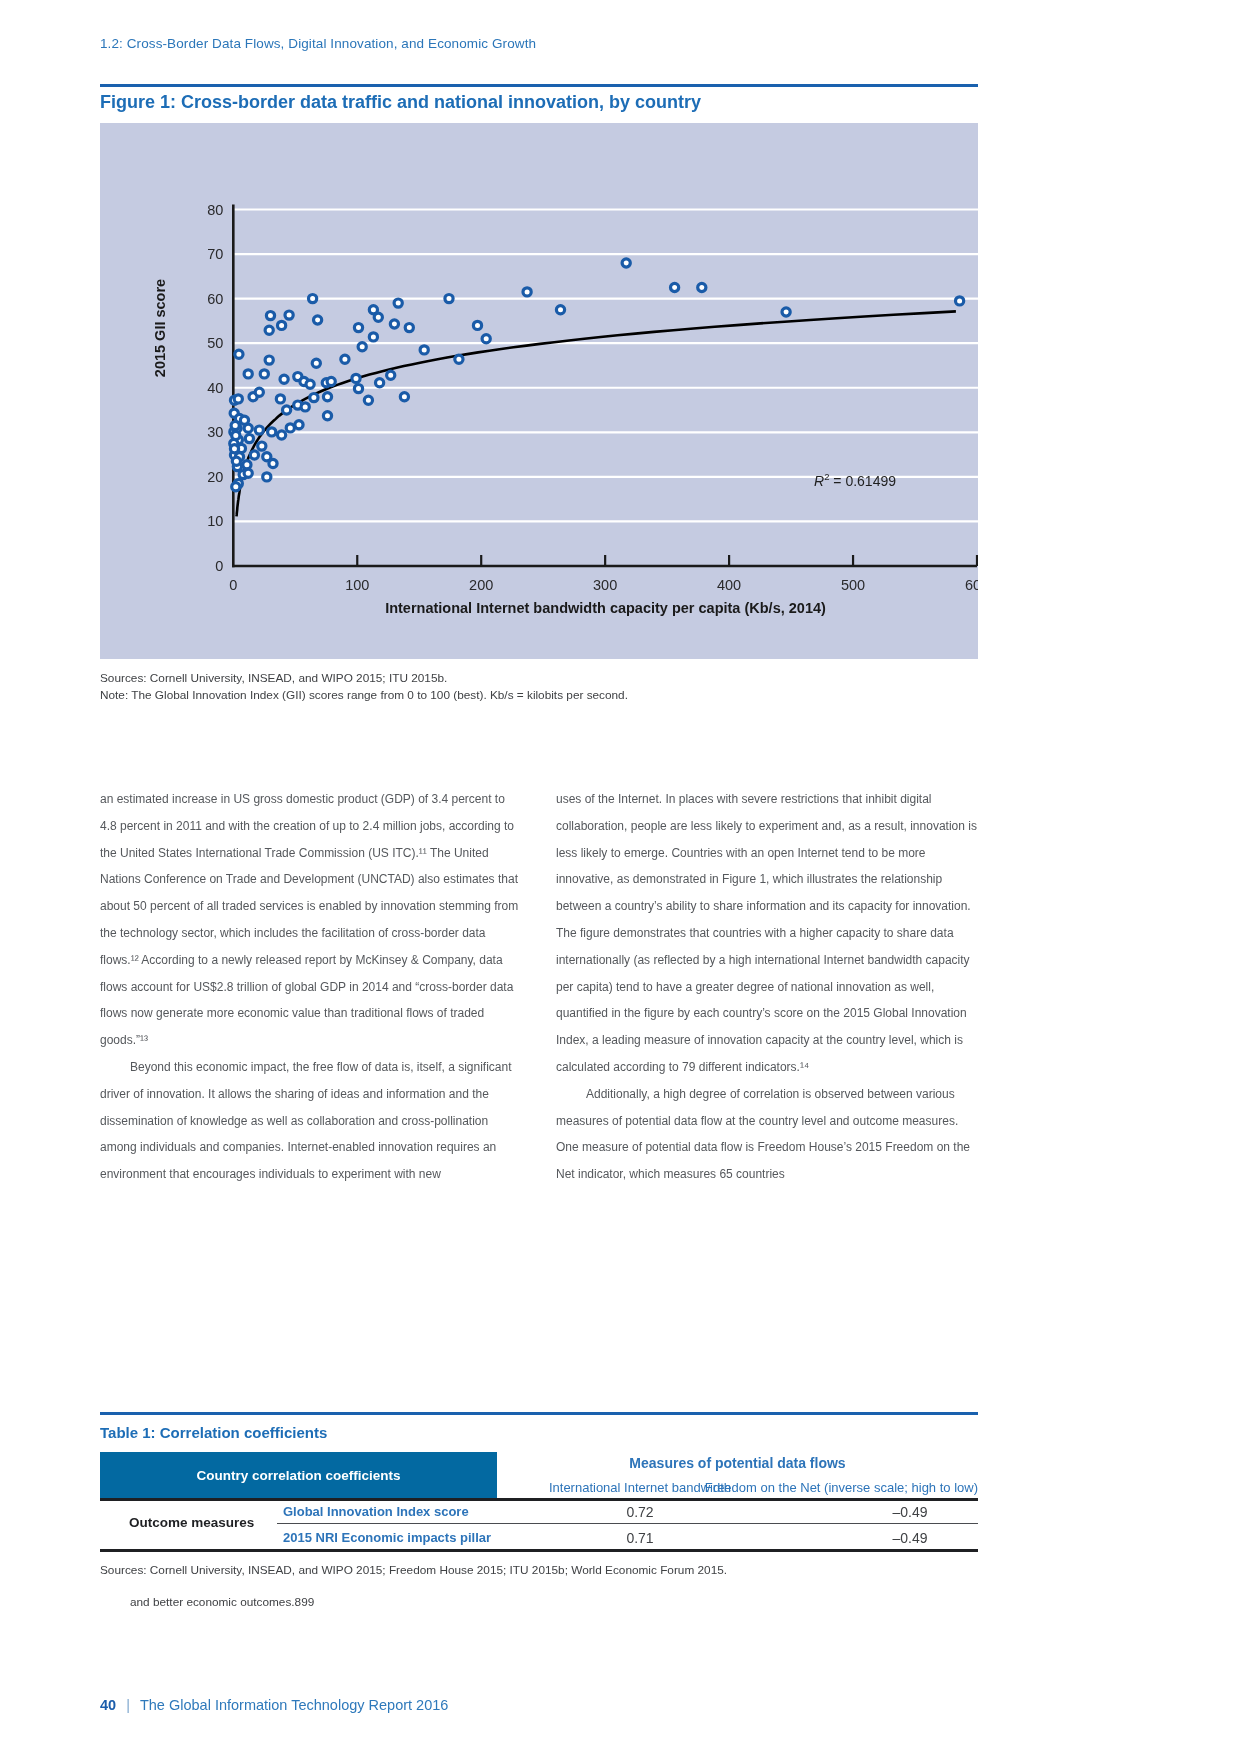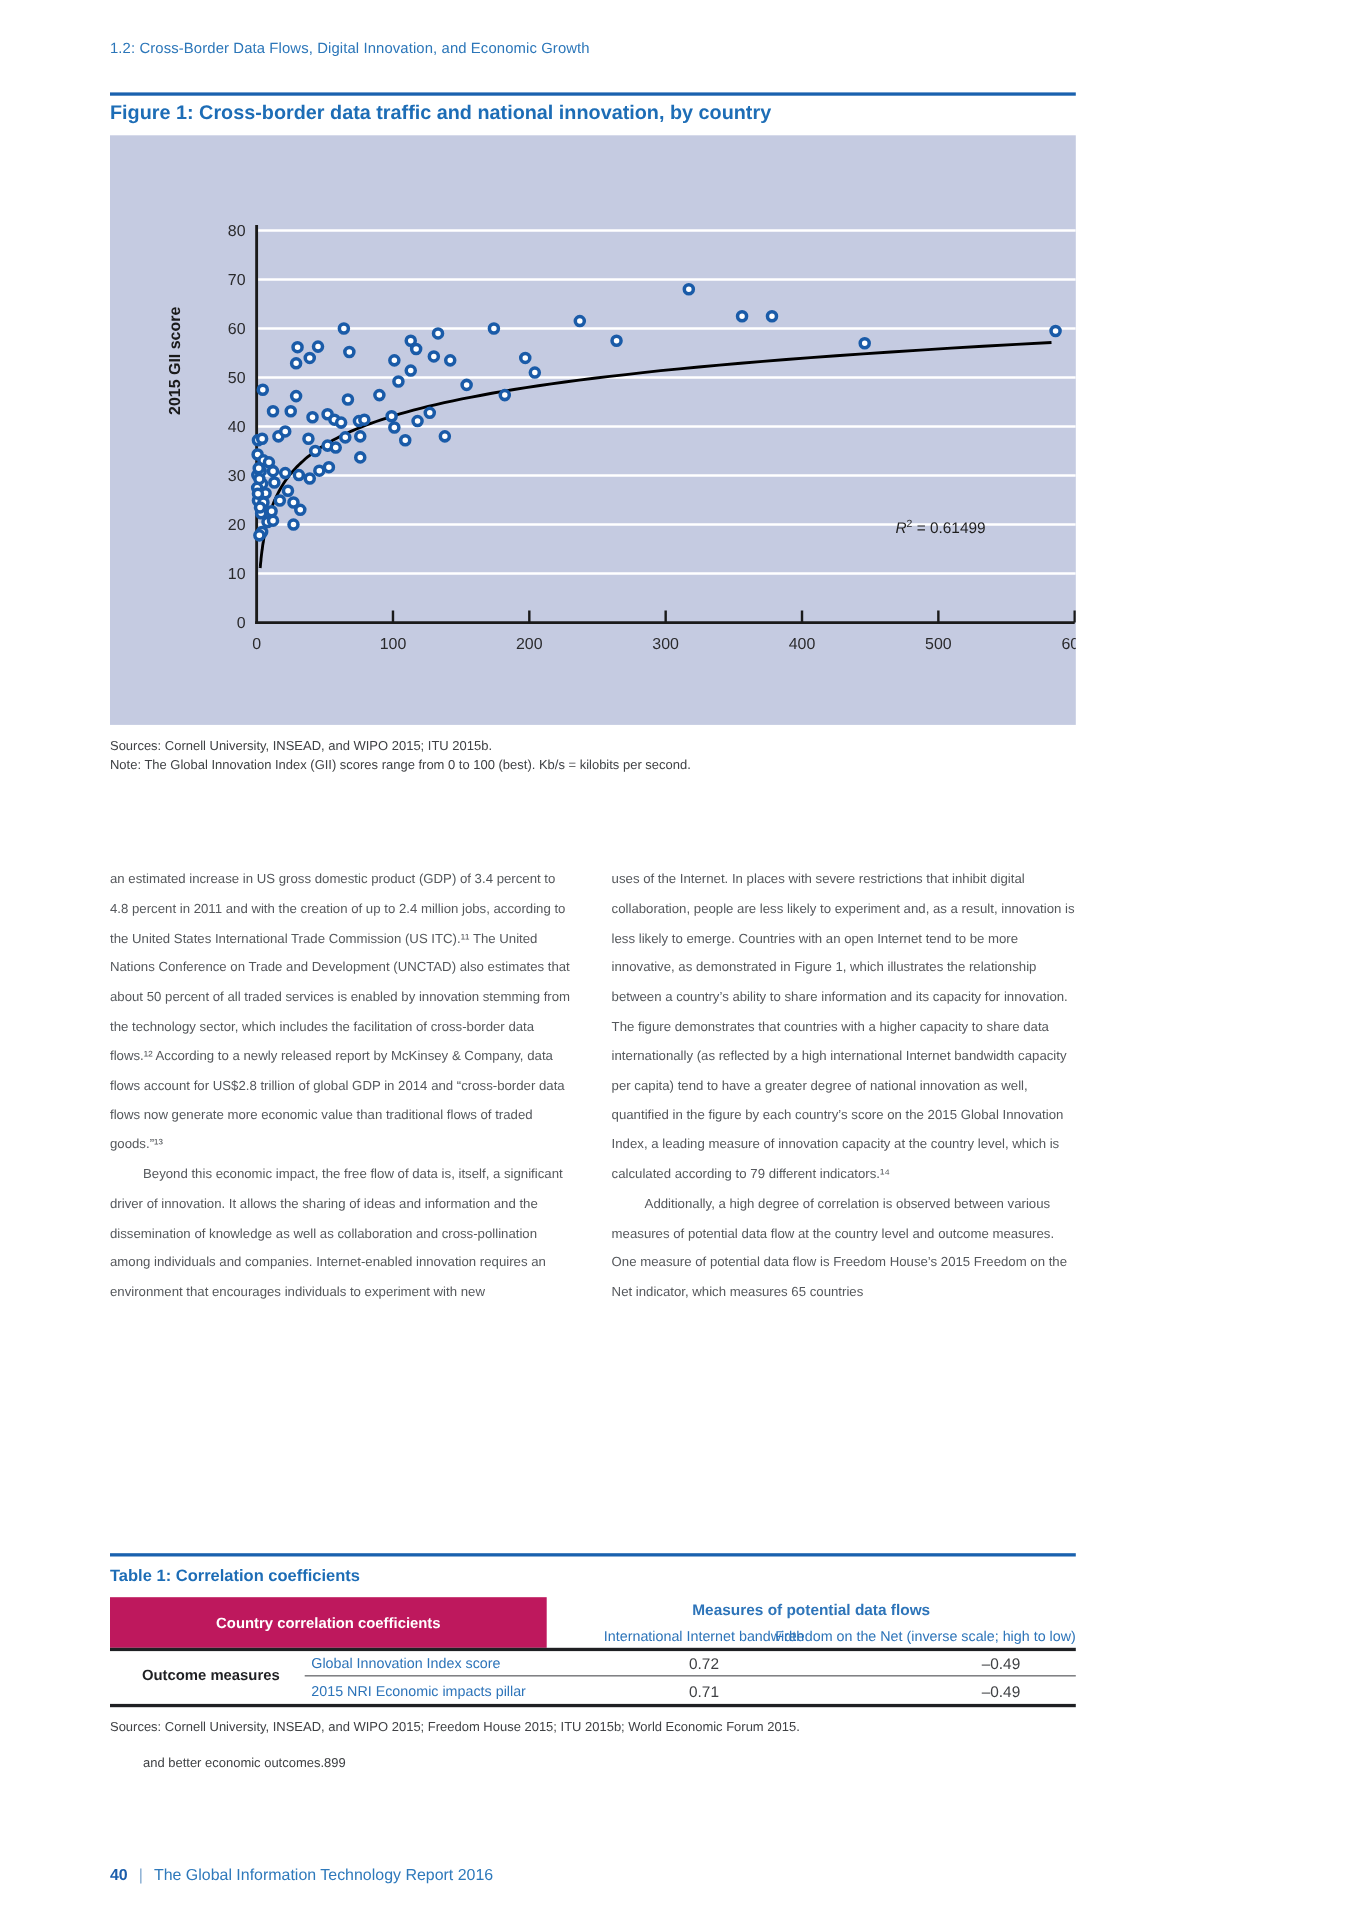--- a/index.html
+++ b/index.html
@@ -17,28 +17,28 @@
         position:absolute;left:152px;top:478px;}
   .xlab{left:233px;top:600px;width:745px;text-align:center;font-size:14.5px;font-weight:bold;color:#1a1a1a;}
   .r2{right:300px;top:471px;font-size:14px;color:#1f1f1f;left:760px;width:190px;text-align:center;}
   .r2 .ri{font-style:italic;}
   .r2 sup{font-size:9.5px;}
   .srcline{left:100px;font-size:11.8px;color:#3f4144;line-height:16px;}
   .bodycol{top:786px;width:422px;font-size:12px;line-height:26.8px;color:#55585c;text-align:left;}
   .bodycol p{margin:0;}
   .bodycol p.indent{text-indent:30px;}
   .tbl-title{left:100px;top:1424px;font-size:15px;font-weight:bold;color:#1d6db6;}
-  .tbl-dark{left:100px;top:1452px;width:397px;height:46px;background:#be185d;display:flex;align-items:center;justify-content:center;}
+  .tbl-dark{left:100px;top:1452px;width:397px;height:46px;background:#0369a1;display:flex;align-items:center;justify-content:center;}
   .tbl-dark span{color:#ffffff;font-size:13.5px;font-weight:bold;}
   .tbl-group{left:497px;top:1455px;width:481px;text-align:center;font-size:14px;font-weight:bold;color:#2d74b9;}
   .tbl-c1{left:497px;top:1480px;width:286px;text-align:center;font-size:13px;color:#2d74b9;}
   .tbl-c2{left:640px;top:1480px;width:338px;text-align:right;font-size:13px;color:#2d74b9;}
   .hline{background:#1f2023;}
   .tbl-rowgroup{left:129px;top:1512px;font-size:13.5px;font-weight:bold;color:#1f2023;}
-  .tbl-rowlab{left:283px;width:260px;font-size:13px;color:#2d74b9;}
+  .tbl-rowlab{left:283px;width:260px;font-size:13px;color:#2d74b9;font-weight:bold;}
   .tbl-val{width:120px;text-align:center;font-size:14px;color:#3f4144;}
   .notes{left:100px;font-size:11.8px;color:#3f4144;line-height:16px;}
   .note2{padding-left:30px;}
   .footer{left:100px;top:1697px;font-size:14.5px;color:#2e79bb;}
   .footer .pg{font-weight:bold;color:#1a5dab;}
   .footer .div{color:#7fa8cf;padding:0 10px;font-weight:normal;}
 </style>
 </head>
 <body>
 
@@ -167,20 +167,21 @@
         <circle cx="136.4" cy="338.3" r="4.1" fill="#ffffff" stroke="#1a5ba8" stroke-width="3.2"></circle>
         <circle cx="143.2" cy="351.6" r="4.1" fill="#ffffff" stroke="#1a5ba8" stroke-width="3.2"></circle>
         <circle cx="148.2" cy="350.3" r="4.1" fill="#ffffff" stroke="#1a5ba8" stroke-width="3.2"></circle>
         <circle cx="166.8" cy="353.9" r="4.1" fill="#ffffff" stroke="#1a5ba8" stroke-width="3.2"></circle>
         <circle cx="138.3" cy="360.6" r="4.1" fill="#ffffff" stroke="#1a5ba8" stroke-width="3.2"></circle>
         <circle cx="135.8" cy="363.7" r="4.1" fill="#ffffff" stroke="#1a5ba8" stroke-width="3.2"></circle>
       </svg>
   </div>
 
   <div class="abs ylab">2015 GII score</div>
+  <div class="abs xlab">International Internet bandwidth capacity per capita (Kb/s, 2014)</div>
   <div class="abs r2"><span class="ri">R</span><sup>2</sup><span> = 0.61499</span></div>
 
   <div class="abs srcline" style="top:670px;">Sources: Cornell University, INSEAD, and WIPO 2015; ITU 2015b.</div>
   <div class="abs srcline" style="top:687px;">Note: The Global Innovation Index (GII) scores range from 0 to 100 (best). Kb/s = kilobits per second.</div>
 
   <div class="abs bodycol" style="left:100px;">
     <p>an estimated increase in US gross domestic product (GDP) of 3.4 percent to 4.8 percent in 2011 and with the creation of up to 2.4 million jobs, according to the United States International Trade Commission (US ITC).¹¹ The United Nations Conference on Trade and Development (UNCTAD) also estimates that about 50 percent of all traded services is enabled by innovation stemming from the technology sector, which includes the facilitation of cross-border data flows.¹² According to a newly released report by McKinsey &amp; Company, data flows account for US$2.8 trillion of global GDP in 2014 and “cross-border data flows now generate more economic value than traditional flows of traded goods.”¹³</p>
     <p class="indent">Beyond this economic impact, the free flow of data is, itself, a significant driver of innovation. It allows the sharing of ideas and information and the dissemination of knowledge as well as collaboration and cross-pollination among individuals and companies. Internet-enabled innovation requires an environment that encourages individuals to experiment with new</p>
   </div>
   <div class="abs bodycol" style="left:556px;">

